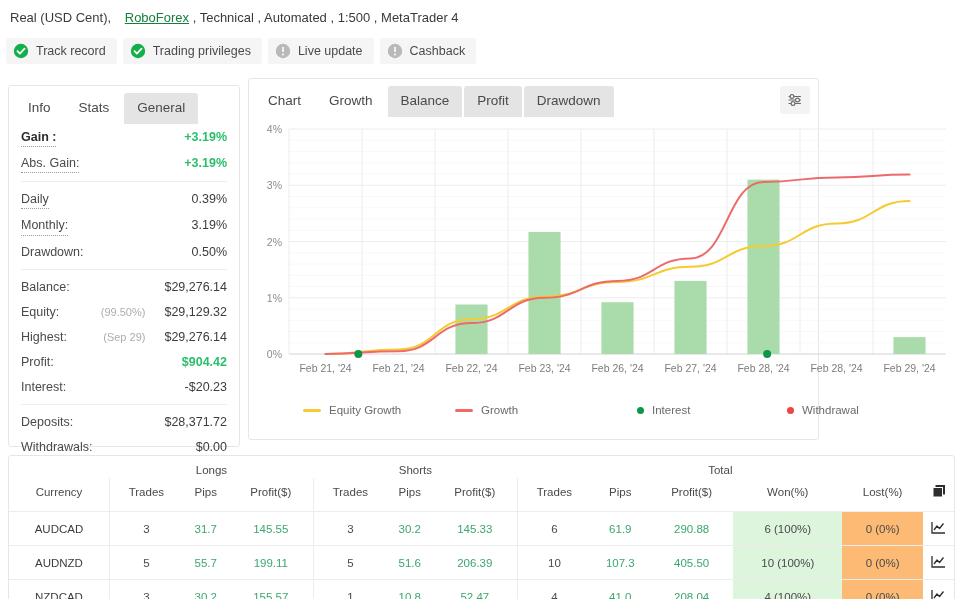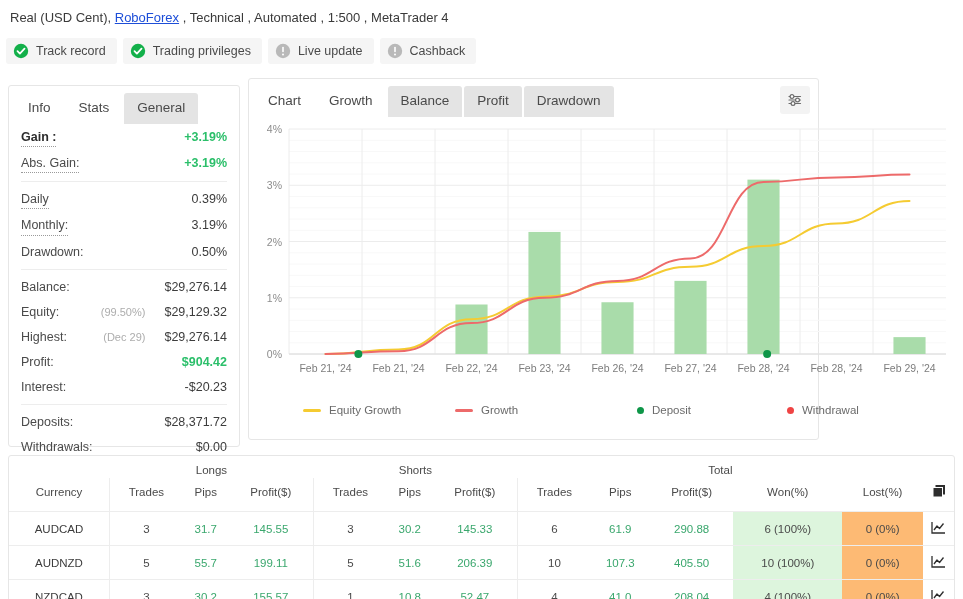--- a/index.html
+++ b/index.html
@@ -10,21 +10,21 @@
     color: #3c4043;
     overflow: hidden;
   }
   .page { position: relative; width: 963px; height: 599px; }
 
   
   .acct-line {
     position: absolute; left: 10px; top: 10px;
     font-size: 13px; color: #3a3a3a; white-space: nowrap;
   }
-  .acct-line a { color: #1d4ed8; text-decoration: underline; }
+  .acct-line a { color: #15803d; text-decoration: underline; margin-left: 10px; }
 
   .badges { position: absolute; left: 6px; top: 38px; display: flex; gap: 6px; }
   .badge {
     display: flex; align-items: center; gap: 7px;
     background: #f5f5f5; border-radius: 3px;
     padding: 5px 11px 5px 7px;
     font-size: 12.5px; color: #4a4a4a; white-space: nowrap;
   }
   .badge .gi { width: 16px; height: 16px; flex: 0 0 16px; display: block; }
 
@@ -166,21 +166,21 @@
         <div class="srow">
           <span class="k">Balance:</span>
           <span class="v">$29,276.14</span>
         </div>
         <div class="srow">
           <span class="k">Equity:</span>
           <span class="v"><span class="sub">(99.50%)</span><span>$29,129.32</span></span>
         </div>
         <div class="srow">
           <span class="k">Highest:</span>
-          <span class="v"><span class="sub">(Dec 29)</span><span>$29,276.14</span></span>
+          <span class="v"><span class="sub">(Sep 29)</span><span>$29,276.14</span></span>
         </div>
         <div class="srow">
           <span class="k">Profit:</span>
           <span class="v green">$904.42</span>
         </div>
         <div class="srow">
           <span class="k">Interest:</span>
           <span class="v">-$20.23</span>
         </div>
         <div class="divider"></div>
@@ -289,21 +289,21 @@
           <div class="lg" style="position: absolute; left: 16px;">
             <span class="bar" style="background: rgb(245, 203, 49);"></span>
             <span>Equity Growth</span>
           </div>
           <div class="lg" style="position: absolute; left: 168px;">
             <span class="bar" style="background: rgb(237, 106, 106);"></span>
             <span>Growth</span>
           </div>
           <div class="lg" style="position: absolute; left: 350px;">
             <span class="dot" style="background: rgb(14, 150, 72);"></span>
-            <span>Deposit</span>
+            <span>Interest</span>
           </div>
           <div class="lg" style="position: absolute; left: 500px;">
             <span class="dot" style="background: rgb(239, 68, 68);"></span>
             <span>Withdrawal</span>
           </div>
         </div>
     </div>
   </div>
 
   <div class="panel panel-table">

